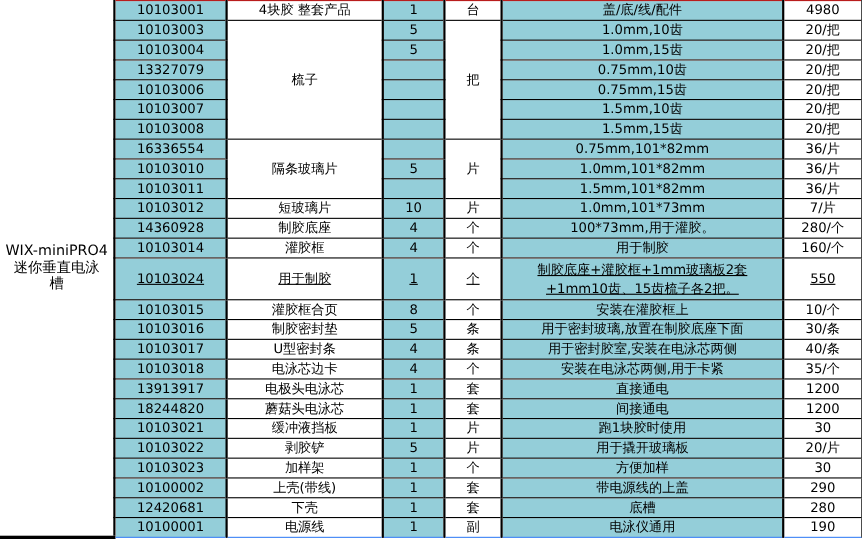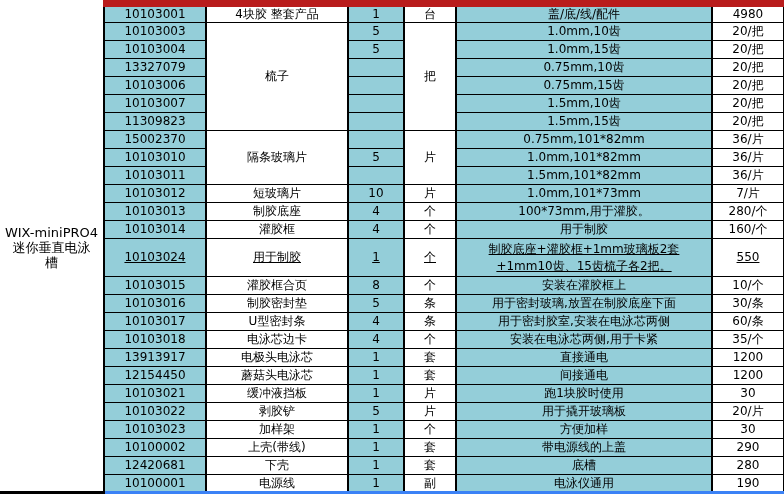--- a/index.html
+++ b/index.html
@@ -22,22 +22,22 @@
     border-right: 2px solid #000;
     text-align: center;
     vertical-align: middle;
     padding: 0 1px;
     overflow: hidden;
     white-space: nowrap;
     line-height: 15px;
   }
   table.price-table tr { height: 18px; }
   table.price-table tr.tall { height: 38px; text-decoration: underline; }
-  table.price-table tr:first-child td { border-top: 7px solid #b91c1c; }
-  table.price-table tr:last-child td { border-bottom: 3px solid #3b82f6; }
+  table.price-table tr:first-child td { border-top: 1px solid #b91c1c; }
+  table.price-table tr:last-child td { border-bottom: 1px solid #3b82f6; }
   td.cyan { background: var(--cell-cyan, #94CED9); }
   td.white { background: #ffffff; }
   td.group-cell {
     background: #ffffff;
     border-left: none !important;
     border-top: none !important;
     border-bottom: 3px solid #000 !important;
     font-size: 13px;
     line-height: 19px;
     white-space: normal;
@@ -98,27 +98,27 @@
         <td class="cyan">0.75mm,15齿</td>
         <td class="white">20/把</td>
       </tr>
       <tr>
         <td class="cyan">10103007</td>
         <td class="cyan"></td>
         <td class="cyan">1.5mm,10齿</td>
         <td class="white">20/把</td>
       </tr>
       <tr>
-        <td class="cyan">11309823</td>
+        <td class="cyan">10103008</td>
         <td class="cyan"></td>
         <td class="cyan">1.5mm,15齿</td>
         <td class="white">20/把</td>
       </tr>
       <tr>
-        <td class="cyan">15002370</td>
+        <td class="cyan">16336554</td>
         <td class="white" rowspan="3">隔条玻璃片</td>
         <td class="cyan"></td>
         <td class="white" rowspan="3">片</td>
         <td class="cyan">0.75mm,101*82mm</td>
         <td class="white">36/片</td>
       </tr>
       <tr>
         <td class="cyan">10103010</td>
         <td class="cyan">5</td>
         <td class="cyan">1.0mm,101*82mm</td>
@@ -132,21 +132,21 @@
       </tr>
       <tr>
         <td class="cyan">10103012</td>
         <td class="white">短玻璃片</td>
         <td class="cyan">10</td>
         <td class="white">片</td>
         <td class="cyan">1.0mm,101*73mm</td>
         <td class="white">7/片</td>
       </tr>
       <tr>
-        <td class="cyan">10103013</td>
+        <td class="cyan">14360928</td>
         <td class="white">制胶底座</td>
         <td class="cyan">4</td>
         <td class="white">个</td>
         <td class="cyan">100*73mm,用于灌胶。</td>
         <td class="white">280/个</td>
       </tr>
       <tr>
         <td class="cyan">10103014</td>
         <td class="white">灌胶框</td>
         <td class="cyan">4</td>
@@ -180,40 +180,40 @@
         <td class="white">条</td>
         <td class="cyan">用于密封玻璃,放置在制胶底座下面</td>
         <td class="white">30/条</td>
       </tr>
       <tr>
         <td class="cyan">10103017</td>
         <td class="white">U型密封条</td>
         <td class="cyan">4</td>
         <td class="white">条</td>
         <td class="cyan">用于密封胶室,安装在电泳芯两侧</td>
-        <td class="white">60/条</td>
+        <td class="white">40/条</td>
       </tr>
       <tr>
         <td class="cyan">10103018</td>
         <td class="white">电泳芯边卡</td>
         <td class="cyan">4</td>
         <td class="white">个</td>
         <td class="cyan">安装在电泳芯两侧,用于卡紧</td>
         <td class="white">35/个</td>
       </tr>
       <tr>
         <td class="cyan">13913917</td>
         <td class="white">电极头电泳芯</td>
         <td class="cyan">1</td>
         <td class="white">套</td>
         <td class="cyan">直接通电</td>
         <td class="white">1200</td>
       </tr>
       <tr>
-        <td class="cyan">12154450</td>
+        <td class="cyan">18244820</td>
         <td class="white">蘑菇头电泳芯</td>
         <td class="cyan">1</td>
         <td class="white">套</td>
         <td class="cyan">间接通电</td>
         <td class="white">1200</td>
       </tr>
       <tr>
         <td class="cyan">10103021</td>
         <td class="white">缓冲液挡板</td>
         <td class="cyan">1</td>

